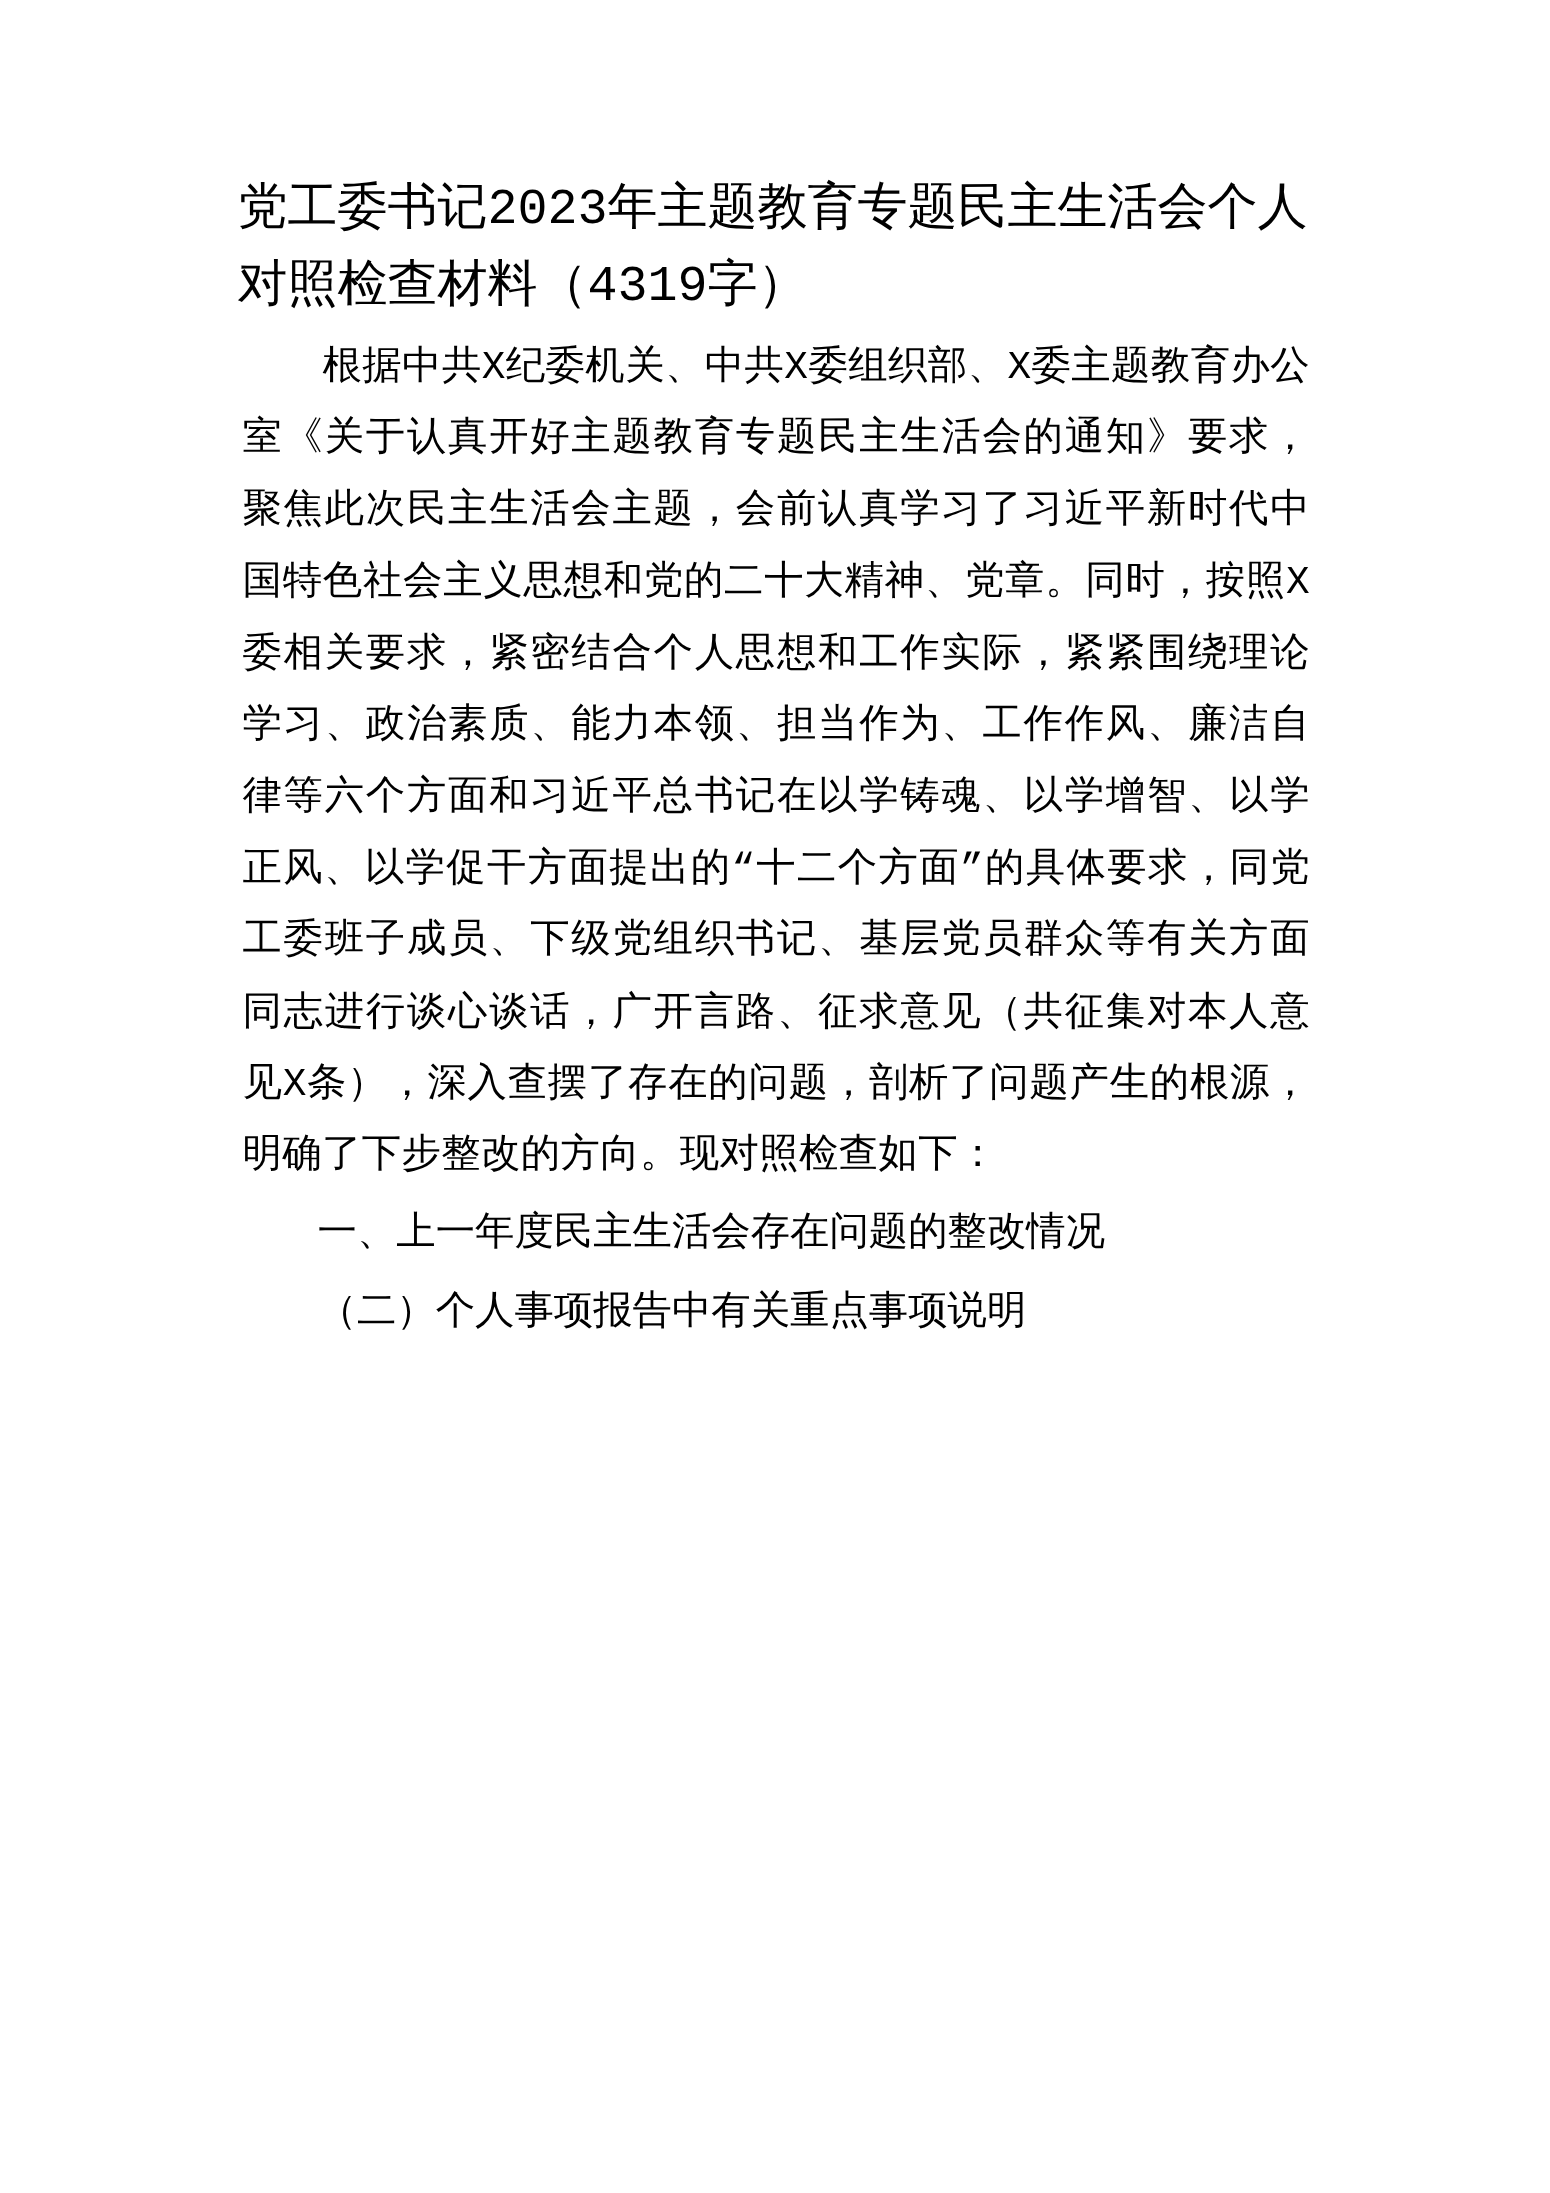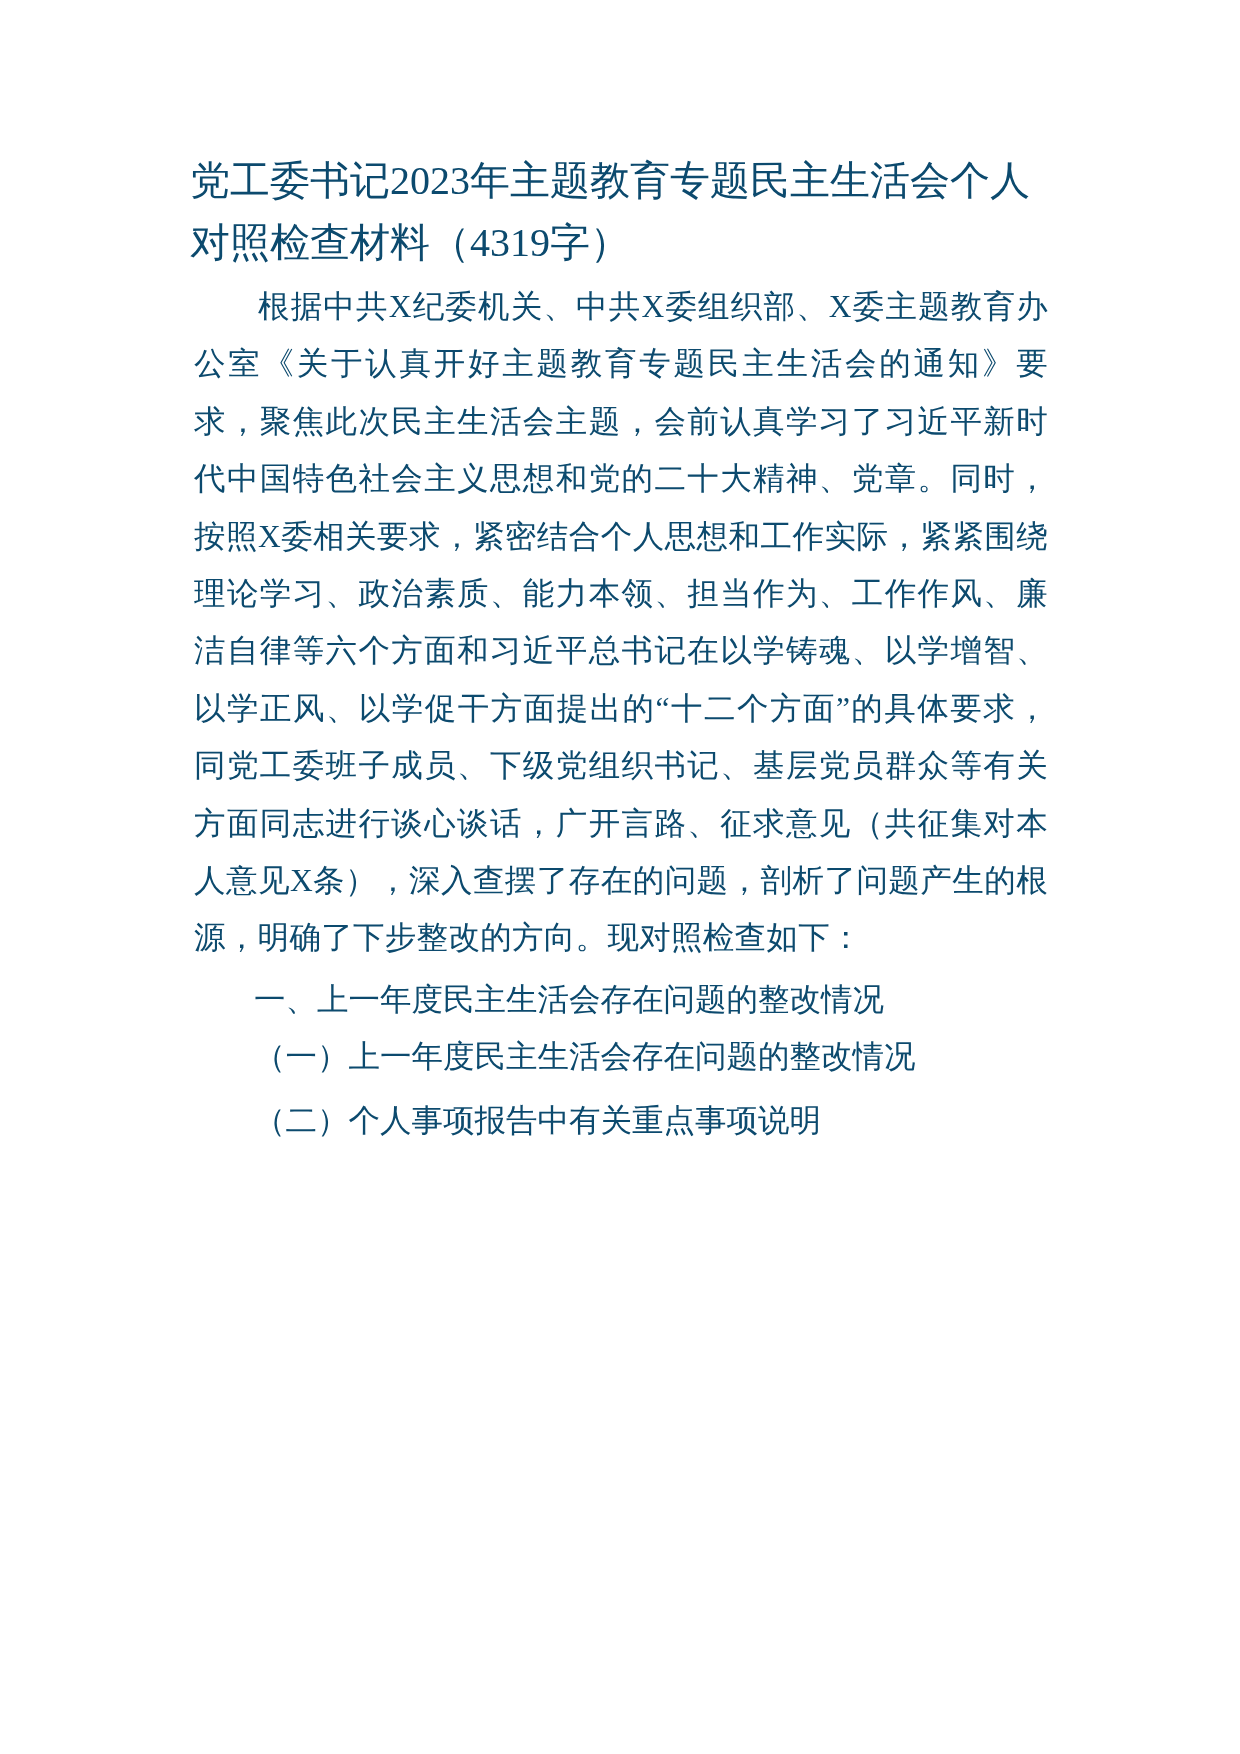--- a/index.html
+++ b/index.html
@@ -1,20 +1,20 @@
 <!DOCTYPE html>
 <html><head>
 <meta charset="utf-8">
 <style>
   html, body { margin: 0; padding: 0; background: #ffffff; }
   body { width: 1240px; height: 1754px; position: relative; overflow: hidden; }
   .page {
-    position: absolute; left: 190px; top: 150px; width: 862px;
-    color: #0c4a6e;
-    font-family: Liberation Serif, serif;
+    position: absolute; left: 190px; top: 138px; width: 862px;
+    color: #000000;
+    font-family: Liberation Mono, monospace;
   }
   .title {
     font-size: 40px; line-height: 62px; margin: 0 0 0 0;
     font-weight: normal; letter-spacing: 0px;
   }
   .para {
     font-size: 31.5px; line-height: 57.4px; margin: 4px;
     text-indent: 64px; text-align: justify; letter-spacing: 0.3px;
   }
   .heading1, .heading2 {
@@ -25,16 +25,15 @@
   .body-wrap { margin-top: 3px; }
 </style>
 </head>
 <body>
 
 <div class="page">
   <h1 class="title">党工委书记2023年主题教育专题民主生活会个人对照检查材料（4319字）</h1>
   <div class="body-wrap">
     <p class="para">根据中共X纪委机关、中共X委组织部、X委主题教育办公室《关于认真开好主题教育专题民主生活会的通知》要求，聚焦此次民主生活会主题，会前认真学习了习近平新时代中国特色社会主义思想和党的二十大精神、党章。同时，按照X委相关要求，紧密结合个人思想和工作实际，紧紧围绕理论学习、政治素质、能力本领、担当作为、工作作风、廉洁自律等六个方面和习近平总书记在以学铸魂、以学增智、以学正风、以学促干方面提出的“十二个方面”的具体要求，同党工委班子成员、下级党组织书记、基层党员群众等有关方面同志进行谈心谈话，广开言路、征求意见（共征集对本人意见X条），深入查摆了存在的问题，剖析了问题产生的根源，明确了下步整改的方向。现对照检查如下：</p>
     <p class="heading1">一、上一年度民主生活会存在问题的整改情况</p>
-    <p class="heading2">（一）上一年度民主生活会存在问题的整改情况</p>
     <p class="heading2 last">（二）个人事项报告中有关重点事项说明</p>
   </div>
 </div>
 
 </body></html>

